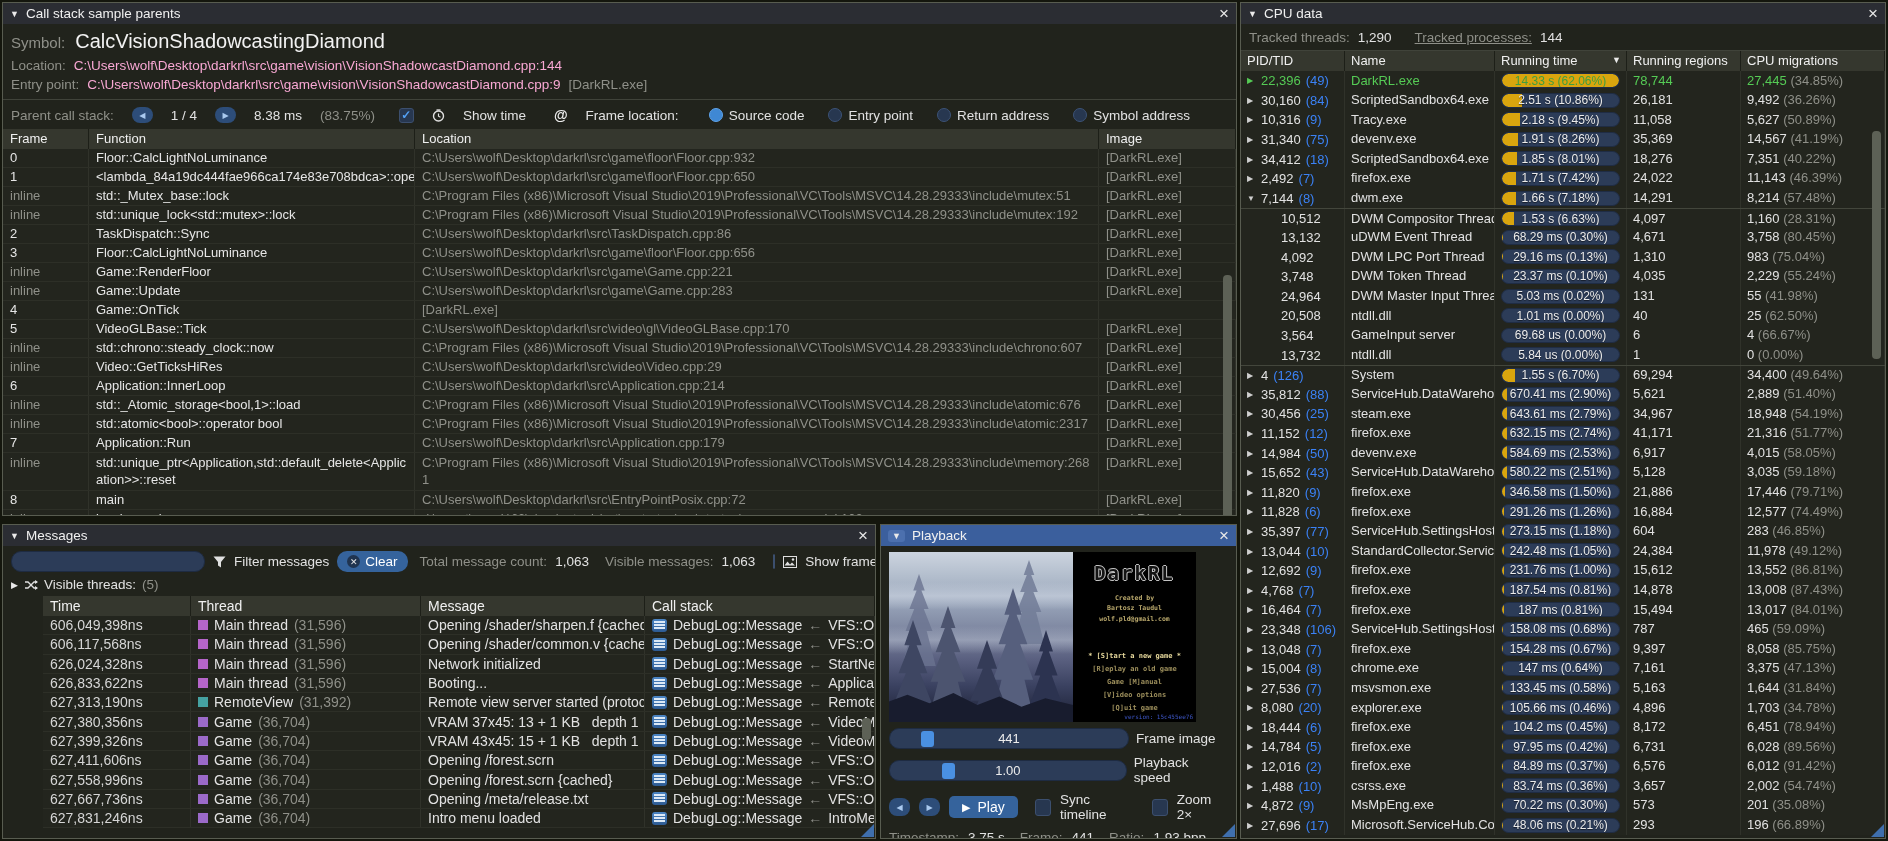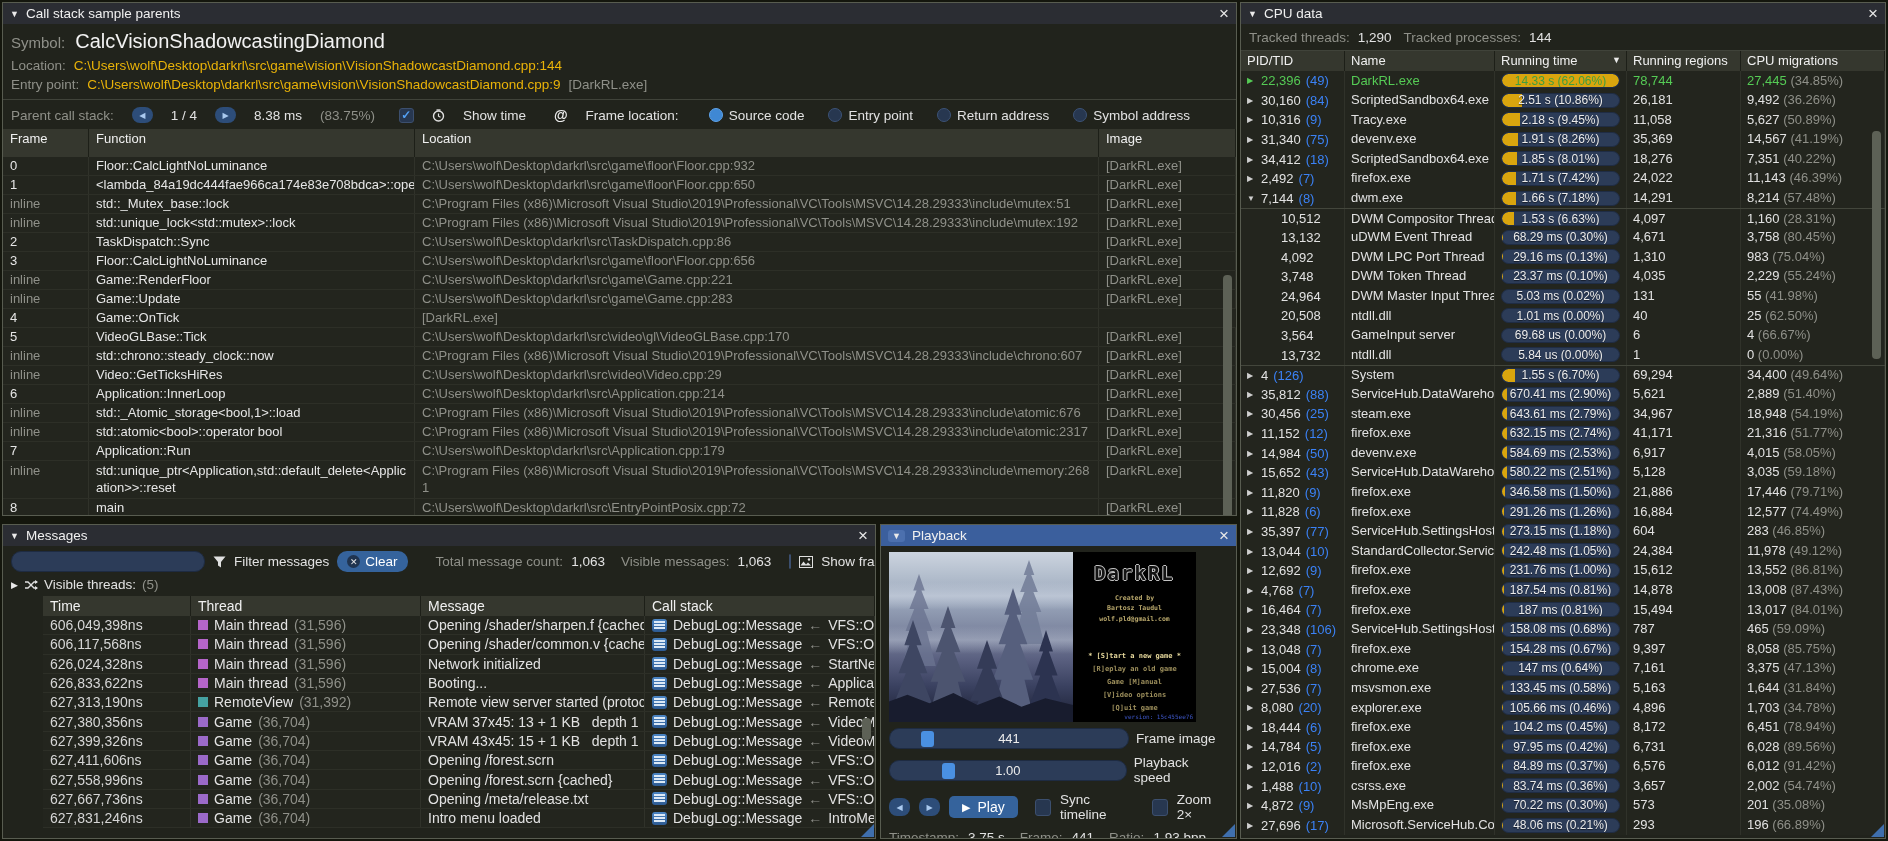--- a/index.html
+++ b/index.html
@@ -16,34 +16,34 @@
 .dim { color:#8f9089; }
 .grip { position:absolute; right:1px; bottom:1px; width:0; height:0; border-style:solid; border-width:0 0 13px 13px; border-color:transparent transparent #3f6fad transparent; }
 
 
 .callstack { left:2px; top:2px; width:1235px; height:514px; }
 .cs-body { position:relative; flex:1; padding:4px 0 0 0; overflow:hidden; }
 .sym-line { padding:2px 8px 4px; display:flex; align-items:baseline; gap:10px; }
 .sym-label { font-size:15px; }
 .sym-value { font-size:20px; color:#f2f2f2; }
 .path-line { padding:1px 8px 3px; font-size:13.5px; display:flex; gap:8px; align-items:baseline; }
-.path-val { color:#eab308; }
+.path-val { color:#f9a8d4; }
 .sep-line { border:none; border-top:1px solid #40433a; margin:4px 0 5px; }
 .parent-line { padding:2px 8px 6px; display:flex; align-items:center; gap:18px; font-size:13.5px; }
 .nav-btn { width:21px; height:16px; border-radius:8px; background:#2d4d79; color:#a9c9ef; font-size:8px; display:flex; align-items:center; justify-content:center; }
 .cb { width:15px; height:15px; border-radius:3px; background:#273750; border:1px solid #3c4f6e; display:flex; align-items:center; justify-content:center; font-size:12px; color:#53a0f4; font-weight:bold; }
 .clock-ic, .pic-ic, .funnel-ic, .shuf-ic { display:inline-flex; }
 .at-ic { font-size:14px; font-weight:bold; color:#efefef; }
 .radio { width:14px; height:14px; border-radius:50%; background:#273750; border:1px solid #3c5276; }
 .radio.sel { background:#3f88d4; border-color:#5ea2e8; }
 .radio-group { display:flex; align-items:center; gap:6px; margin-left:8px; }
 
 .cs-table { position:relative; font-size:13px; }
 .cs-head, .cs-row { display:grid; grid-template-columns:86px 326px 684px 1fr; }
-.cs-head > div { background:#35372e; border-right:1px solid #1d1f18; padding:2px 7px; height:28px; color:#f0f0f0; }
+.cs-head > div { background:#35372e; border-right:1px solid #1d1f18; padding:2px 7px; height:20px; color:#f0f0f0; }
 .cs-row { height:19px; border-bottom:1px solid #2d2f27; background:#23251e; }
 .cs-row.wrap { height:38px; }
 .cs-row > div { padding:1px 7px; border-right:1px solid #30322a; white-space:nowrap; overflow:hidden; }
 .cs-row.wrap > div { white-space:normal; word-break:break-all; line-height:17px; }
 .c-frame { color:#e6e6e6; }
 .c-frame.dim { color:#8f9089; }
 .c-fn { color:#e6e6e6; }
 .vscroll { position:absolute; width:9px; border-radius:4px; background:#5d6156; }
 .cs-scroll { right:4px; top:146px; height:260px; }
 
@@ -319,21 +319,21 @@
       <span class="funnel-ic">
         <svg width="13" height="12" viewBox="0 0 13 12">
             <path d="M0.5 0.5h12L8 6v5.5L5 9.5V6z" fill="#e0e0e0"></path>
           </svg>
       </span>
       <span>Filter messages</span>
       <span class="clear-btn">
         <span class="clear-x">✕</span>
         <span>Clear</span>
       </span>
-      <span class="dim" style="margin-left:20px;">Total message count:</span>
+      <span class="dim" style="margin-left:4px;">Total message count:</span>
       <span>1,063</span>
       <span class="dim" style="margin-left:8px;">Visible messages:</span>
       <span>1,063</span>
       <span class="cb" style="margin-left:10px;"></span>
       <span class="pic-ic">
         <svg width="14" height="12" viewBox="0 0 14 12">
             <rect x="0.5" y="0.5" width="13" height="11" fill="none" stroke="#e0e0e0"></rect>
             <path d="M1.5 9.5l3-4 2.5 3 2-2 3 3z" fill="#e0e0e0"></path>
             <circle cx="10" cy="3.5" r="1.2" fill="#e0e0e0"></circle>
           </svg>
@@ -509,21 +509,21 @@
   <section class="panel cpu">
     <div class="titlebar">
       <span class="collapse">▼</span>
       <span>CPU data</span>
       <span class="close-x">×</span>
     </div>
     <div class="cpu-body">
       <div class="cpu-info">
         <span class="dim">Tracked threads:</span>
         <span>1,290</span>
-        <span class="dim" style="margin-left:4px;">Tracked processes:</span>
+        <span class="dim" style="margin-left:15px;text-decoration:underline;">Tracked processes:</span>
         <span>144</span>
       </div>
       <div class="cpu-table">
         <div class="cpu-head" id="cpu-head">
             <div>PID/TID</div>
             <div>Name</div>
             <div>Running time<span class="sort-arrow">▼</span></div>
             <div>Running regions</div>
             <div>CPU migrations</div>
           </div>

